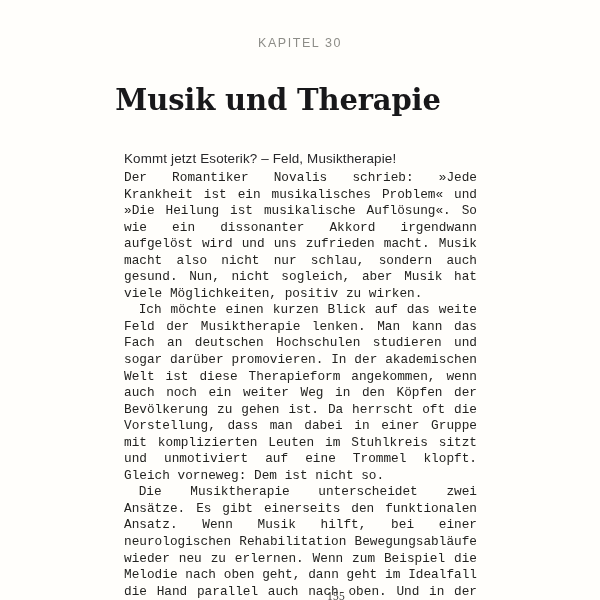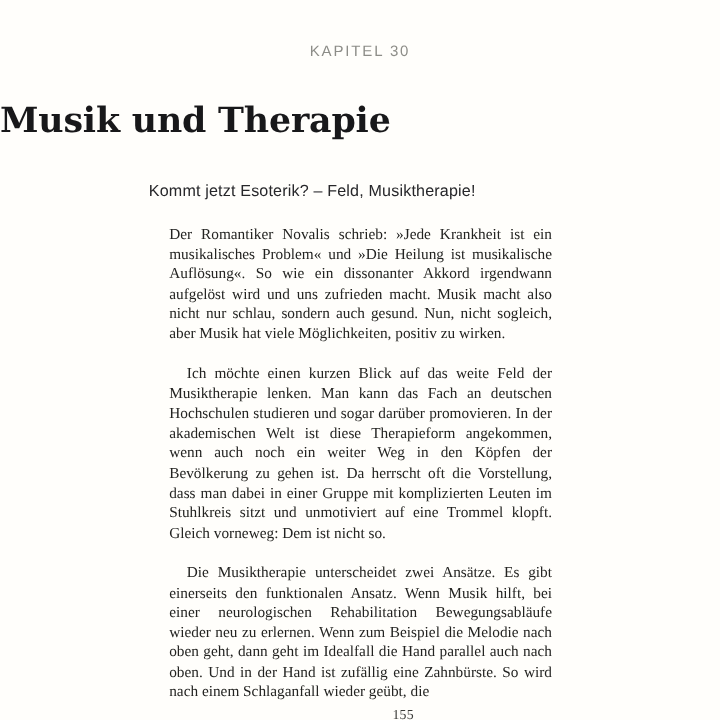--- a/index.html
+++ b/index.html
@@ -38,21 +38,21 @@
     color: #8d8d88;
     white-space: nowrap;
   }
 
   
   .chapter-title {
     position: absolute;
     top: 64px;
     left: 0;
     width: 556px;
-    text-align: left;
+    text-align: center;
     font-family: "DejaVu Serif", "Liberation Serif", serif;
     font-size: 29px;
     font-weight: 700;
     letter-spacing: -0.15px;
     color: #18181a;
     white-space: nowrap;
   }
 
   
   .section-subtitle {
@@ -70,22 +70,22 @@
 
   
   .body-column {
     position: absolute;
     top: 170px;
     left: 124px;
     width: 353px;
   }
 
   .body-paragraph {
-    margin: 17px;
-    font-family: Liberation Serif, serif;
+    margin: 0;
+    font-family: Liberation Mono, monospace;
     font-size: 12.75px;
     line-height: 16.55px;
     text-align: justify;
     text-justify: inter-word;
     color: #232321;
     hyphens: manual;
     -webkit-hyphens: manual;
   }
   .body-paragraph + .body-paragraph {
     text-indent: 1.15em;

